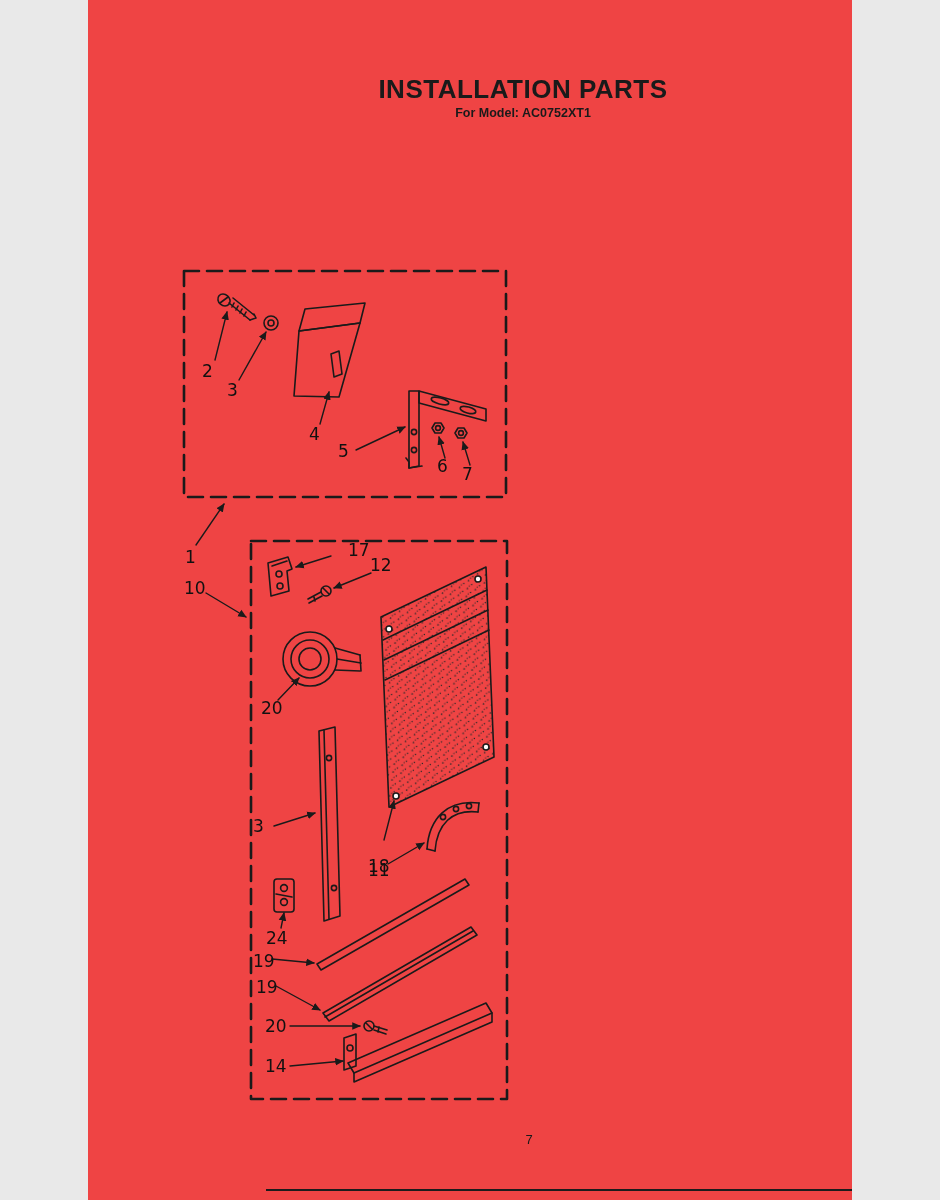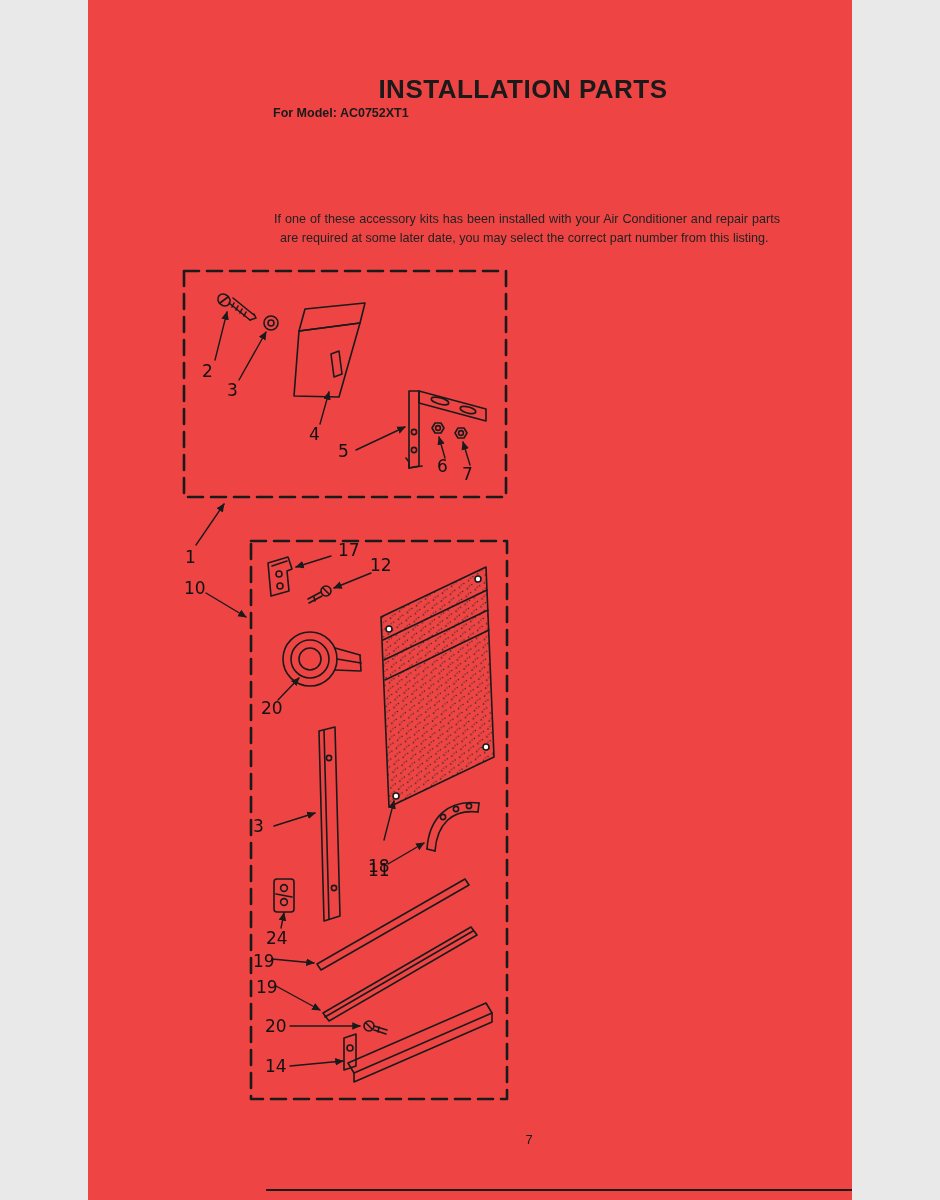--- a/index.html
+++ b/index.html
@@ -7,21 +7,21 @@
     position:relative;width:764px;height:1200px;margin:0 auto;
     background:#ef4444;color:#1a1a1a;
     font-family:"Liberation Sans",sans-serif;overflow:hidden;
   }
   .title{
     position:absolute;left:185px;top:74px;width:500px;margin:0;
     text-align:center;font-size:26px;font-weight:700;letter-spacing:.5px;
   }
   .subtitle{
     position:absolute;left:185px;top:106px;width:500px;margin:0;
-    font-size:12.5px;font-weight:700;
+    text-align:center;font-size:12.5px;font-weight:700;
   }
   .para{
     position:absolute;left:186px;width:500px;margin:0;
     font-size:12.6px;line-height:19px;text-align:justify;color:#222;
     text-indent:-6px;padding-left:6px;
   }
   .para1{top:132px;}
   .para2{top:210px;}
   .diagram-svg{position:absolute;left:0;top:0;pointer-events:none;}
   .callout{
@@ -33,21 +33,20 @@
   .bottom-rule{position:absolute;left:178px;top:1189px;width:704px;height:2px;background:#1c1c1c;}
 </style>
 </head>
 <body>
 
 <div class="page">
 
   <h1 class="title">INSTALLATION PARTS</h1>
   <h2 class="subtitle">For Model: AC0752XT1</h2>
 
-  <p class="para para2">If one of these accessory kits has been installed with your Air Conditioner and repair parts are required at some later date, you may select the correct part number from this listing.</p>
 
   <svg class="diagram-svg" width="940" height="1200" viewBox="0 0 940 1200">
     <defs>
       <marker id="arr" viewBox="0 0 10 10" refX="8.5" refY="5" markerWidth="6.5" markerHeight="6.5" orient="auto-start-reverse">
         <path d="M0,0.8 L9.5,5 L0,9.2 z" fill="#1a1a1a"></path>
       </marker>
       <pattern id="stip" width="8" height="8" patternUnits="userSpaceOnUse" patternTransform="rotate(8)">
         <circle cx="1.6" cy="2" r="0.85" fill="#2a2a2a"></circle>
         <circle cx="5.4" cy="5.6" r="0.75" fill="#2a2a2a"></circle>
         <circle cx="3.2" cy="7.2" r="0.6" fill="#2a2a2a"></circle>
@@ -216,21 +215,21 @@
   <div class="callout" style="left:97px;top:549px">1</div>
   <div class="callout" style="left:96px;top:580px">10</div>
 
   <div class="callout" style="left:114px;top:363px">2</div>
   <div class="callout" style="left:139px;top:382px">3</div>
   <div class="callout" style="left:221px;top:426px">4</div>
   <div class="callout" style="left:250px;top:443px">5</div>
   <div class="callout" style="left:349px;top:458px">6</div>
   <div class="callout" style="left:374px;top:466px">7</div>
 
-  <div class="callout" style="left:250px;top:542px">17</div>
+  <div class="callout" style="left:260px;top:542px">17</div>
   <div class="callout" style="left:282px;top:557px">12</div>
   <div class="callout" style="left:173px;top:700px">20</div>
   <div class="callout" style="left:165px;top:818px">3</div>
   <div class="callout" style="left:280px;top:858px">18</div>
   <div class="callout" style="left:280px;top:862px">11</div>
   <div class="callout" style="left:178px;top:930px">24</div>
   <div class="callout" style="left:165px;top:953px">19</div>
   <div class="callout" style="left:168px;top:979px">19</div>
   <div class="callout" style="left:177px;top:1018px">20</div>
   <div class="callout" style="left:177px;top:1058px">14</div>

